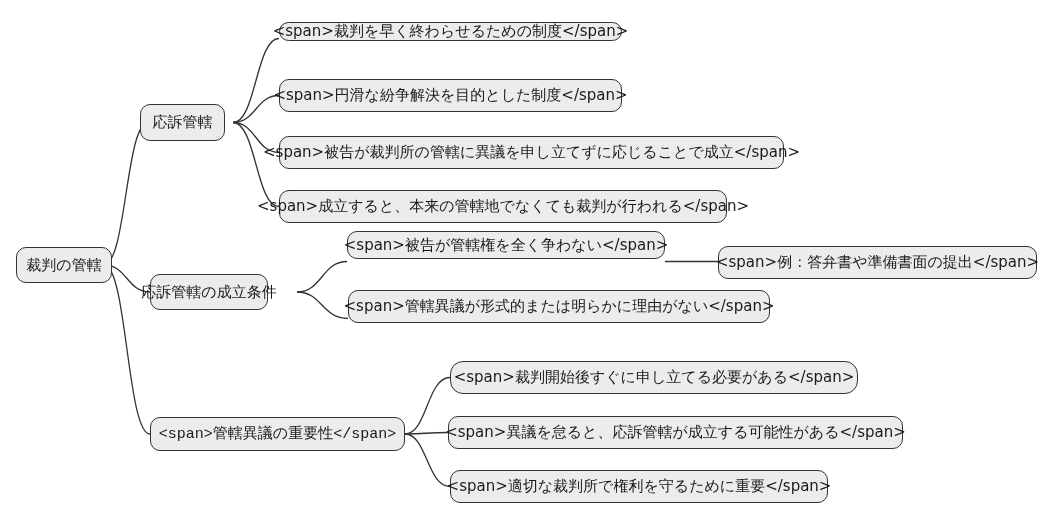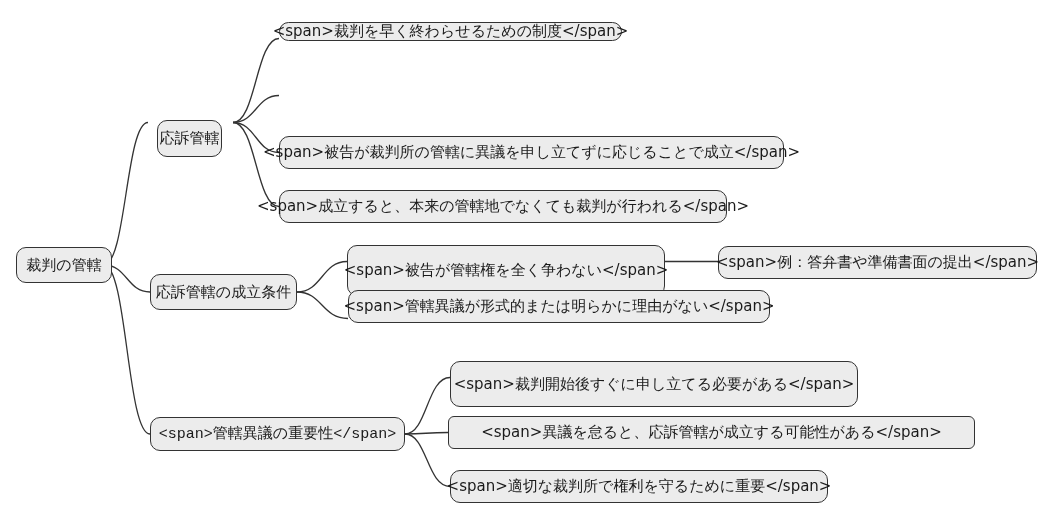--- a/index.html
+++ b/index.html
@@ -58,38 +58,39 @@
     <path d="M297,292 C322,292 322,261.5 347,261.5"></path>
     <path d="M297,292 C322,292 322,318.5 348,318.5"></path>
     <path d="M665,261.5 L718,261.5"></path>
     <path d="M405,434 C427,434 427,377.5 450,377.5"></path>
     <path d="M405,434 C426,434 426,432.5 448,432.5"></path>
     <path d="M405,434 C427,434 427,486.5 450,486.5"></path>
   </svg>
 
   <div class="node" style="left:16px; top:247px; width:96px; height:36px;">裁判の管轄</div>
 
-  <div class="node" style="left:157px; top:104px; width:65px; height:37px;margin-top:16px;">応訴管轄</div>
+  <div class="node" style="left:140px; top:104px; width:85px; height:37px;">応訴管轄</div>
 
   <div class="node" style="left:279px; top:22px; width:343px; height:19px;">&lt;span&gt;裁判を早く終わらせるための制度&lt;/span&gt;</div>
 
+  <div class="node" style="left:279px; top:79px; width:343px; height:33px;">&lt;span&gt;円滑な紛争解決を目的とした制度&lt;/span&gt;</div>
 
   <div class="node" style="left:279px; top:136px; width:505px; height:33px;">&lt;span&gt;被告が裁判所の管轄に異議を申し立てずに応じることで成立&lt;/span&gt;</div>
 
   <div class="node" style="left:279px; top:190px; width:448px; height:33px;">&lt;span&gt;成立すると、本来の管轄地でなくても裁判が行われる&lt;/span&gt;</div>
 
-  <div class="node" style="left:150px; top:274px; width:147px; height:36px;">応訴管轄の成立条件</div>
+  <div class="node" style="left:150px; top:274px; width:118px; height:36px;">応訴管轄の成立条件</div>
 
-  <div class="node" style="left:347px; top:245px; width:318px; height:51px;">&lt;span&gt;被告が管轄権を全く争わない&lt;/span&gt;</div>
+  <div class="node" style="left:347px; top:231px; width:318px; height:28px;">&lt;span&gt;被告が管轄権を全く争わない&lt;/span&gt;</div>
 
   <div class="node" style="left:718px; top:246px; width:319px; height:33px;">&lt;span&gt;例：答弁書や準備書面の提出&lt;/span&gt;</div>
 
   <div class="node" style="left:348px; top:290px; width:422px; height:33px;">&lt;span&gt;管轄異議が形式的または明らかに理由がない&lt;/span&gt;</div>
 
   <div class="node" style="left:150px; top:417px; width:255px; height:34px;font-family:Liberation Mono, monospace;">&lt;span&gt;管轄異議の重要性&lt;/span&gt;</div>
 
-  <div class="node" style="left:450px; top:361px; width:408px; height:46px;">&lt;span&gt;裁判開始後すぐに申し立てる必要がある&lt;/span&gt;</div>
+  <div class="node" style="left:450px; top:361px; width:408px; height:33px;border-radius:13px;">&lt;span&gt;裁判開始後すぐに申し立てる必要がある&lt;/span&gt;</div>
 
-  <div class="node" style="left:448px; top:416px; width:527px; height:33px;border-radius:6px;">&lt;span&gt;異議を怠ると、応訴管轄が成立する可能性がある&lt;/span&gt;</div>
+  <div class="node" style="left:448px; top:416px; width:455px; height:33px;">&lt;span&gt;異議を怠ると、応訴管轄が成立する可能性がある&lt;/span&gt;</div>
 
   <div class="node" style="left:450px; top:470px; width:378px; height:33px;">&lt;span&gt;適切な裁判所で権利を守るために重要&lt;/span&gt;</div>
 
 </div>
 
 </body></html>

